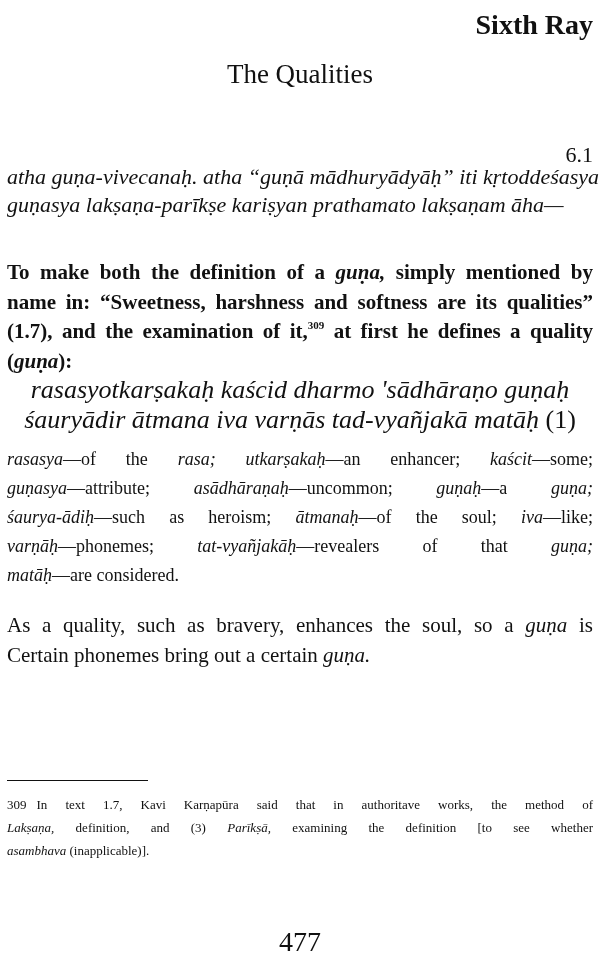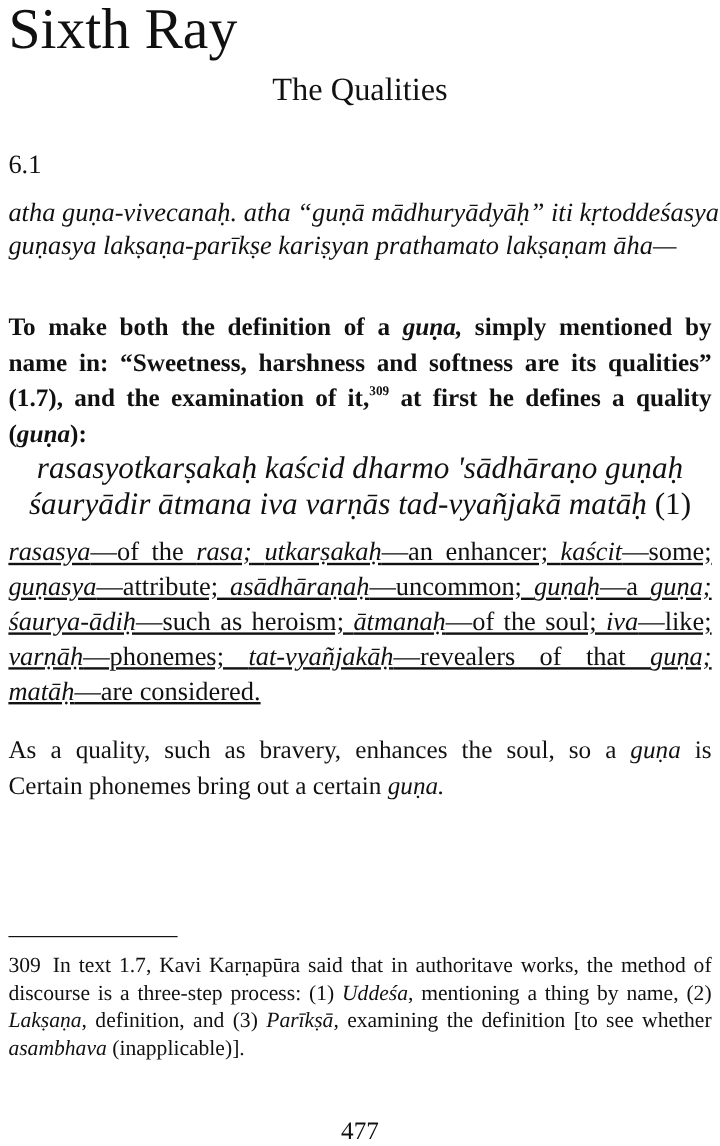--- a/index.html
+++ b/index.html
@@ -19,43 +19,43 @@
       position: absolute;
       left: 7px;
       top: 0;
       width: 586px;
     }
     .chapter-title {
       position: absolute;
       left: 0;
       top: 2px;
       width: 586px;
-      text-align: left;
-      font-size: 48px;
+      text-align: right;
+      font-size: 28px;
       line-height: 46px;
-      font-weight: normal;
+      font-weight: bold;
       margin: 0;
     }
     .section-title {
       position: absolute;
       left: 0;
       top: 58px;
       width: 586px;
       text-align: center;
       font-size: 27px;
       line-height: 32px;
       font-weight: normal;
       margin: 0;
     }
     .verse-number {
       position: absolute;
       left: 0;
-      top: 124px;
-      width: 586px;
-      text-align: left;
+      top: 142px;
+      width: 586px;
+      text-align: right;
       font-size: 22px;
       line-height: 26px;
     }
     .sanskrit-intro {
       position: absolute;
       left: 0;
       top: 163px;
       width: 586px;
       font-size: 22px;
       line-height: 28px;
@@ -96,24 +96,23 @@
       line-height: 30px;
       font-style: italic;
     }
     .verse .line { display: block; white-space: nowrap; }
     .verse .num { font-style: normal; }
     .word-meanings {
       position: absolute;
       left: 0;
       top: 445px;
       width: 586px;
-      font-size: 22px;
+      font-size: 18px;
       line-height: 29px;
       margin: 0;
-      text-decoration: underline;
     }
     .word-meanings .line {
       display: block;
       text-align: justify;
       text-align-last: justify;
       white-space: nowrap;
     }
     .word-meanings .line.last {
       text-align-last: left;
     }
@@ -143,21 +142,21 @@
       top: 780px;
       width: 141px;
       height: 0;
       border-top: 1.5px solid #111;
     }
     .footnote {
       position: absolute;
       left: 0;
       top: 793px;
       width: 586px;
-      font-size: 18px;
+      font-size: 13px;
       line-height: 23px;
       margin: 0;
     }
     .footnote .line {
       display: block;
       text-align: justify;
       text-align-last: justify;
       white-space: nowrap;
     }
     .footnote .line.last {
@@ -168,21 +167,21 @@
       font-size: 11px;
       vertical-align: 9px;
       line-height: 0;
     }
     .page-number {
       position: absolute;
       left: 0;
       top: 930px;
       width: 586px;
       text-align: center;
-      font-size: 21px;
+      font-size: 28px;
       line-height: 24px;
     }
   </style>
 </head>
 <body>
 
 <div class="page">
 
   <h1 class="chapter-title">Sixth Ray</h1>
   <h2 class="section-title">The Qualities</h2>
@@ -216,20 +215,19 @@
 
   <p class="purport">
     <span class="line"><span>As a quality, such as bravery, enhances the soul, so a </span><span class="it">guṇa</span><span> is</span></span>
     <span class="line last"><span>Certain phonemes bring out a certain </span><span class="it">guṇa.</span></span>
   </p>
 
   <div class="footnote-rule"></div>
 
   <p class="footnote">
     <span class="line"><span class="fn-num">309</span><span>In text 1.7, Kavi Karṇapūra said that in authoritave works, the method of</span></span>
-    <span class="line"><span>discourse is a three-step process: (1) </span><span class="it">Uddeśa,</span><span> mentioning a thing by name, (2)</span></span>
     <span class="line"><span class="it">Lakṣaṇa,</span><span> definition, and (3) </span><span class="it">Parīkṣā,</span><span> examining the definition [to see whether</span></span>
     <span class="line last"><span class="it">asambhava</span><span> (inapplicable)].</span></span>
   </p>
 
   <div class="page-number">477</div>
 
 </div>
 
 </body></html>

